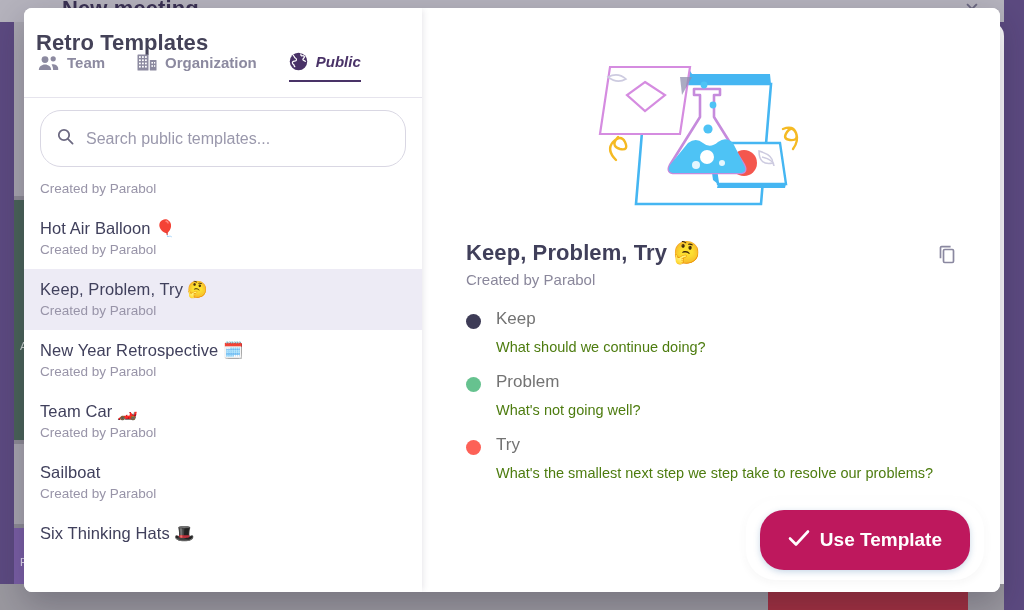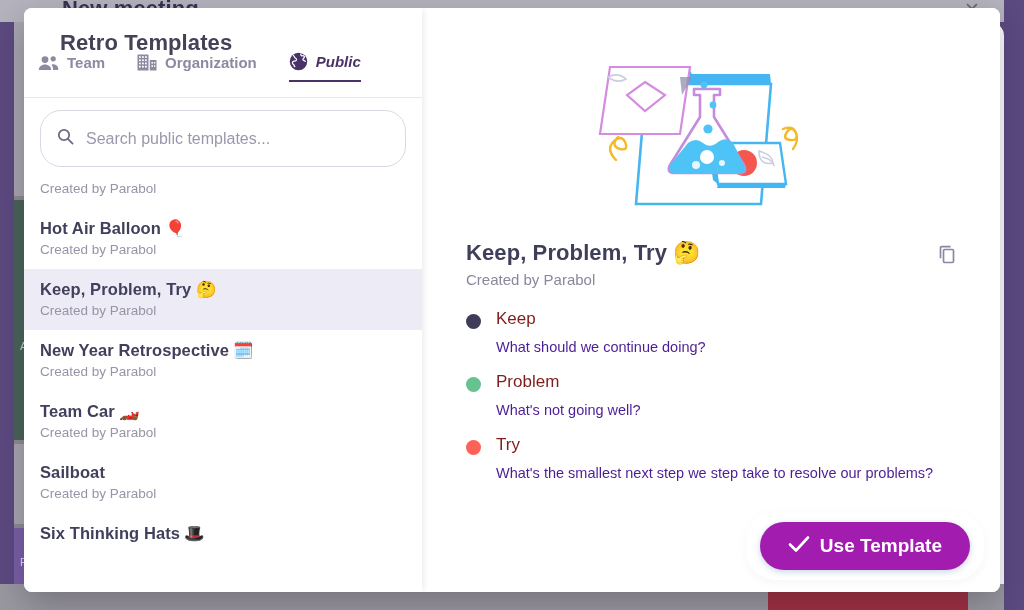--- a/index.html
+++ b/index.html
@@ -112,21 +112,21 @@
     flex-direction: column;
     box-shadow: 3px 0 6px -2px rgba(60,56,88,0.13);
     z-index: 2;
   }
 
   .pane-title {
     font-size: 22px;
     font-weight: bold;
     color: #444258;
     letter-spacing: .1px;
-    padding: 22px 0 0 36px;
+    padding: 22px 0 0 12px;
     margin: 0;
   }
 
   .tabs {
     display: flex;
     align-items: flex-end;
     padding: 12px 0 16px 14px;
     border-bottom: 1px solid #e6e4ed;
     height: 42px;
     box-sizing: border-box;
@@ -183,21 +183,21 @@
     margin-top: -22px;
     padding-top: 22px;
   }
   .tmpl-item {
     padding: 9px 16px 10px 16px;
     cursor: pointer;
   }
   .tmpl-item.selected { background: #edebf5; }
   .tmpl-name {
     font-size: 16.5px;
-    font-weight: bold;
+    font-weight: normal;
     color: #40405c;
     letter-spacing: .1px;
     line-height: 22px;
     white-space: nowrap;
   }
   .tmpl-author {
     font-size: 13.5px;
     color: #9894a8;
     line-height: 19px;
     margin-top: 1px;
@@ -251,52 +251,52 @@
   }
 
   .prompts { margin-top: 20px; }
   .prompt-row { display: flex; gap: 15px; margin-bottom: 14px; }
   .prompt-dot {
     width: 15px; height: 15px; border-radius: 50%;
     flex: 0 0 15px; margin-top: 6px;
   }
   .prompt-title {
     font-size: 17px;
-    color: #7f1d1d;
+    color: #737373;
     line-height: 22px;
   }
   .prompt-question {
     font-size: 14.5px;
-    color: #4c1d95;
+    color: #4d7c0f;
     line-height: 20px;
     margin-top: 7px;
   }
 
   
   .cta-wrap {
     position: absolute;
     right: 16px;
     bottom: 12px;
     background: #ffffff;
     border-radius: 30px;
     padding: 10px 14px;
     box-shadow: 0 -4px 16px rgba(255,255,255,0.95), 0 2px 10px rgba(0,0,0,0.05);
   }
   .cta-btn {
     display: flex;
     align-items: center;
     justify-content: center;
     gap: 10px;
-    background: #a21caf;
+    background: #be185d;
     color: #ffffff;
     font-size: 19px;
     font-weight: bold;
     border: 0;
     border-radius: 24px;
-    height: 48px;
+    height: 60px;
     padding: 0 28px;
     cursor: pointer;
     font-family: "Liberation Sans", sans-serif;
     box-shadow: 0 2px 6px rgba(40,100,160,0.25);
   }
 </style>
 </head>
 <body>
 
 <div id="root">

